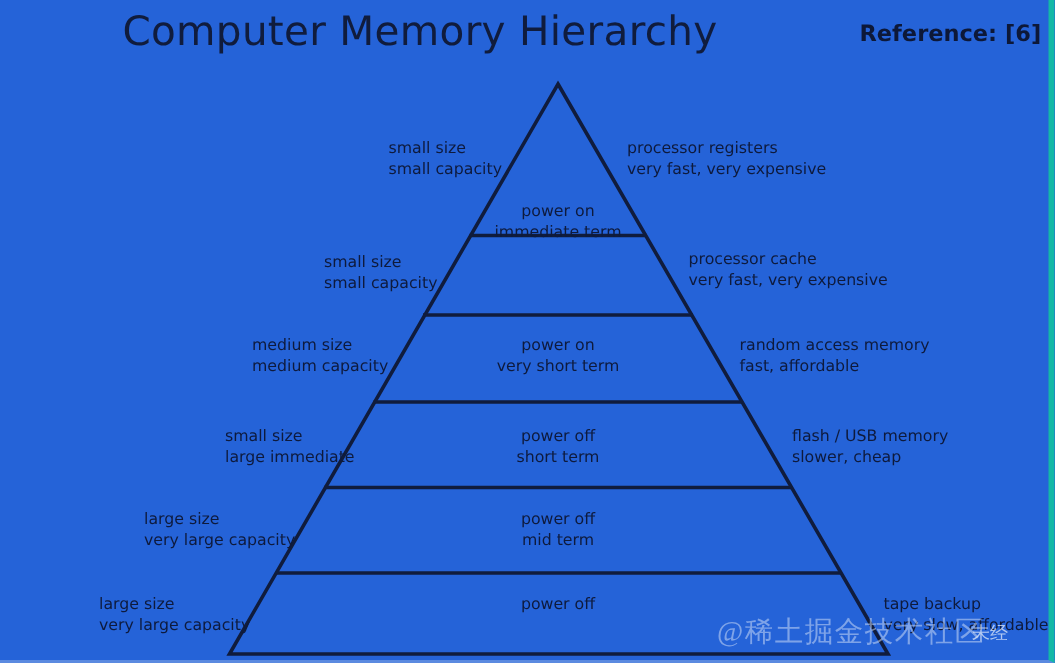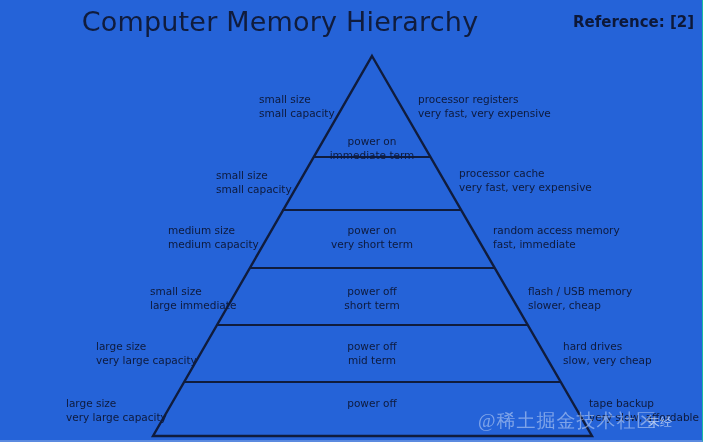--- a/index.html
+++ b/index.html
@@ -14,21 +14,21 @@
     overflow: hidden;
     position: relative;
   }
   #stage {
     position: absolute;
     left: 0; top: 0;
     width: 703px;
     height: 442px;
     background: #2563d8;
     box-sizing: border-box;
-    border-right: 1px solid #14b8a6;
+    border-right: 4px solid #14b8a6;
     border-bottom: 2px solid #5b8ae0;
   }
   #pyramid-svg {
     position: absolute;
     left: 0; top: 0;
     width: 703px;
     height: 442px;
   }
   .hdr-title {
     position: absolute;
@@ -79,21 +79,21 @@
     color: rgba(225, 235, 250, 0.75);
     white-space: nowrap;
   }
 </style>
 </head>
 <body>
 
 <div id="stage">
 
   <div class="hdr-title">Computer Memory Hierarchy</div>
-  <div class="hdr-ref">Reference: [2]</div>
+  <div class="hdr-ref">Reference: [6]</div>
 
   <svg id="pyramid-svg" viewBox="0 0 703 442">
 
     <polygon points="372,56 592,436 153,436" fill="none" stroke="#101c3d" stroke-width="2.4"></polygon>
 
     <line x1="313" y1="157" x2="431" y2="157" stroke="#101c3d" stroke-width="2.2"></line>
     <line x1="282" y1="210" x2="462" y2="210" stroke="#101c3d" stroke-width="2.2"></line>
     <line x1="249" y1="268" x2="495" y2="268" stroke="#101c3d" stroke-width="2.2"></line>
     <line x1="216" y1="325" x2="528" y2="325" stroke="#101c3d" stroke-width="2.2"></line>
     <line x1="184" y1="382" x2="561" y2="382" stroke="#101c3d" stroke-width="2.2"></line>
@@ -120,21 +120,21 @@
     <span>processor cache</span>
     <span class="l2">very fast, very expensive</span>
   </div>
 
   <div class="lbl lbl-left" style="left:168px; top:223px;">
     <span>medium size</span>
     <span class="l2">medium capacity</span>
   </div>
   <div class="lbl lbl-right" style="left:493px; top:223px;">
     <span>random access memory</span>
-    <span class="l2">fast, immediate</span>
+    <span class="l2">fast, affordable</span>
   </div>
   <div class="lbl lbl-inner" style="left:322px; top:223px; width:100px;">
     <span>power on</span>
     <span class="l2">very short term</span>
   </div>
 
   <div class="lbl lbl-left" style="left:150px; top:284px;">
     <span>small size</span>
     <span class="l2">large immediate</span>
   </div>
@@ -143,24 +143,20 @@
     <span class="l2">slower, cheap</span>
   </div>
   <div class="lbl lbl-inner" style="left:322px; top:284px; width:100px;">
     <span>power off</span>
     <span class="l2">short term</span>
   </div>
 
   <div class="lbl lbl-left" style="left:96px; top:339px;">
     <span>large size</span>
     <span class="l2">very large capacity</span>
-  </div>
-  <div class="lbl lbl-right" style="left:563px; top:339px;">
-    <span>hard drives</span>
-    <span class="l2">slow, very cheap</span>
   </div>
   <div class="lbl lbl-inner" style="left:322px; top:339px; width:100px;">
     <span>power off</span>
     <span class="l2">mid term</span>
   </div>
 
   <div class="lbl lbl-left" style="left:66px; top:396px;">
     <span>large size</span>
     <span class="l2">very large capacity</span>
   </div>

